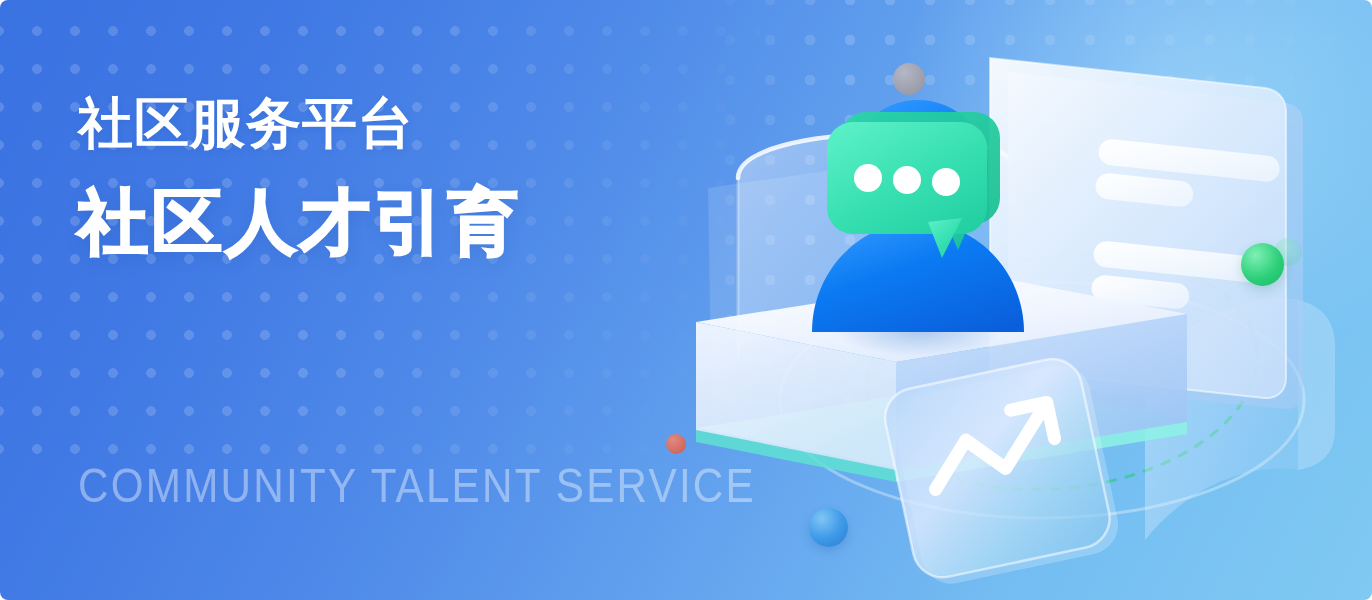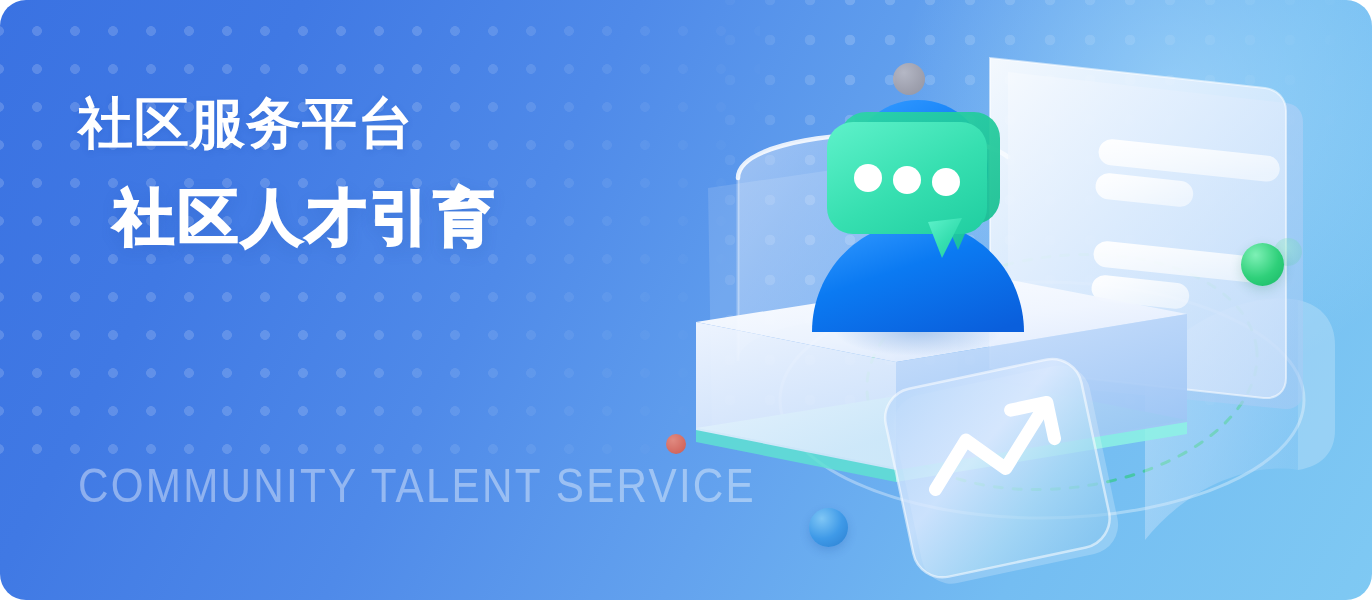--- a/index.html
+++ b/index.html
@@ -7,21 +7,21 @@
   html, body {
     width:1372px; height:600px;
     background:#ffffff;
     font-family:"Liberation Sans","DejaVu Sans",sans-serif;
     overflow:hidden;
   }
 
   .banner {
     position:relative;
     width:1372px; height:600px;
-    border-radius:26px;
+    border-radius:8px;
     overflow:hidden;
     background:
       linear-gradient(118deg,
         #3a72e2 0%,
         #4079e4 18%,
         #4f8ae9 38%,
         #63a2ee 58%,
         #74bdf2 78%,
         #7fc9f3 100%);
   }
@@ -68,29 +68,28 @@
     line-height:1.0;
     font-weight:700;
     color:#ffffff;
     letter-spacing:1px;
     text-shadow:0 2px 6px rgba(30,80,170,0.18);
     white-space:nowrap;
   }
 
   .headline {
     margin-top:36px;
-    font-size:60px;
+    font-size:70px;
     line-height:1.02;
     font-weight:900;
     color:#ffffff;
     letter-spacing:4px;
     -webkit-text-stroke:2.5px #ffffff;
     text-shadow:0 5px 16px rgba(28,72,160,0.22);
     white-space:nowrap;
-    margin-left:36px;
   }
 
   .subline {
     position:absolute;
     left:78px; top:462px;
     font-size:48px;
     line-height:1;
     font-weight:400;
     letter-spacing:2.5px;
     color:rgba(255,255,255,0.40);

